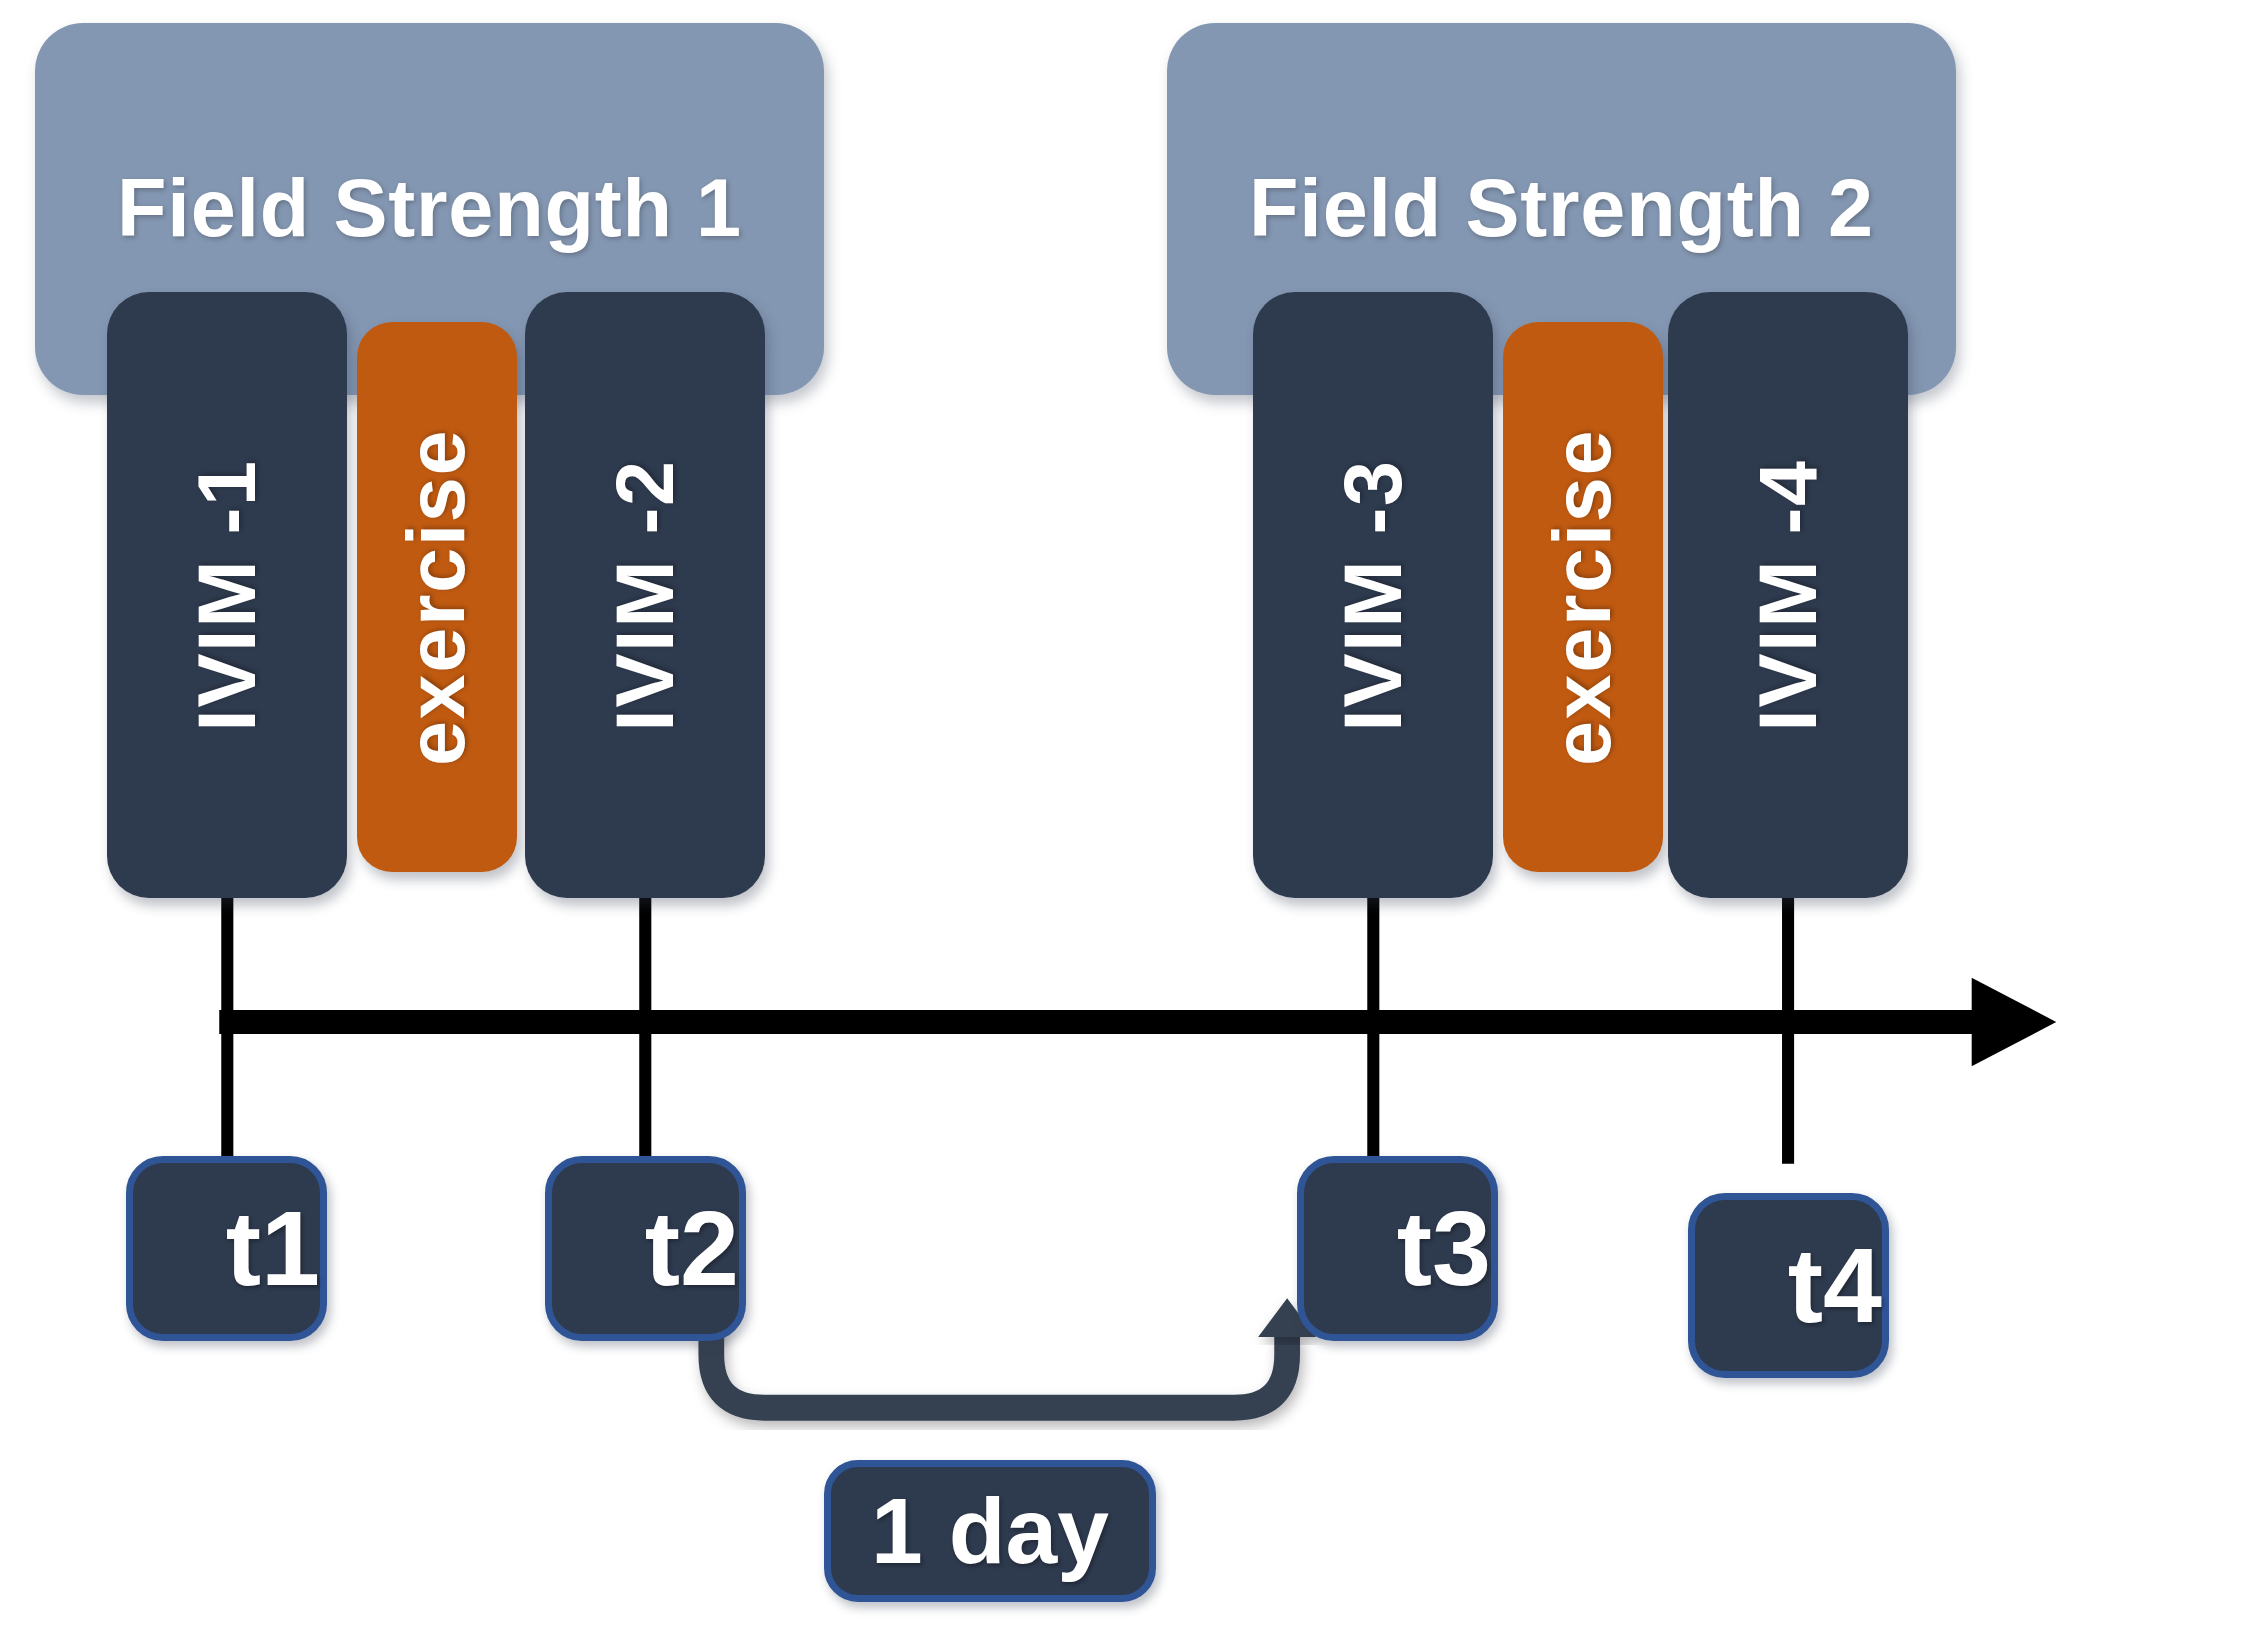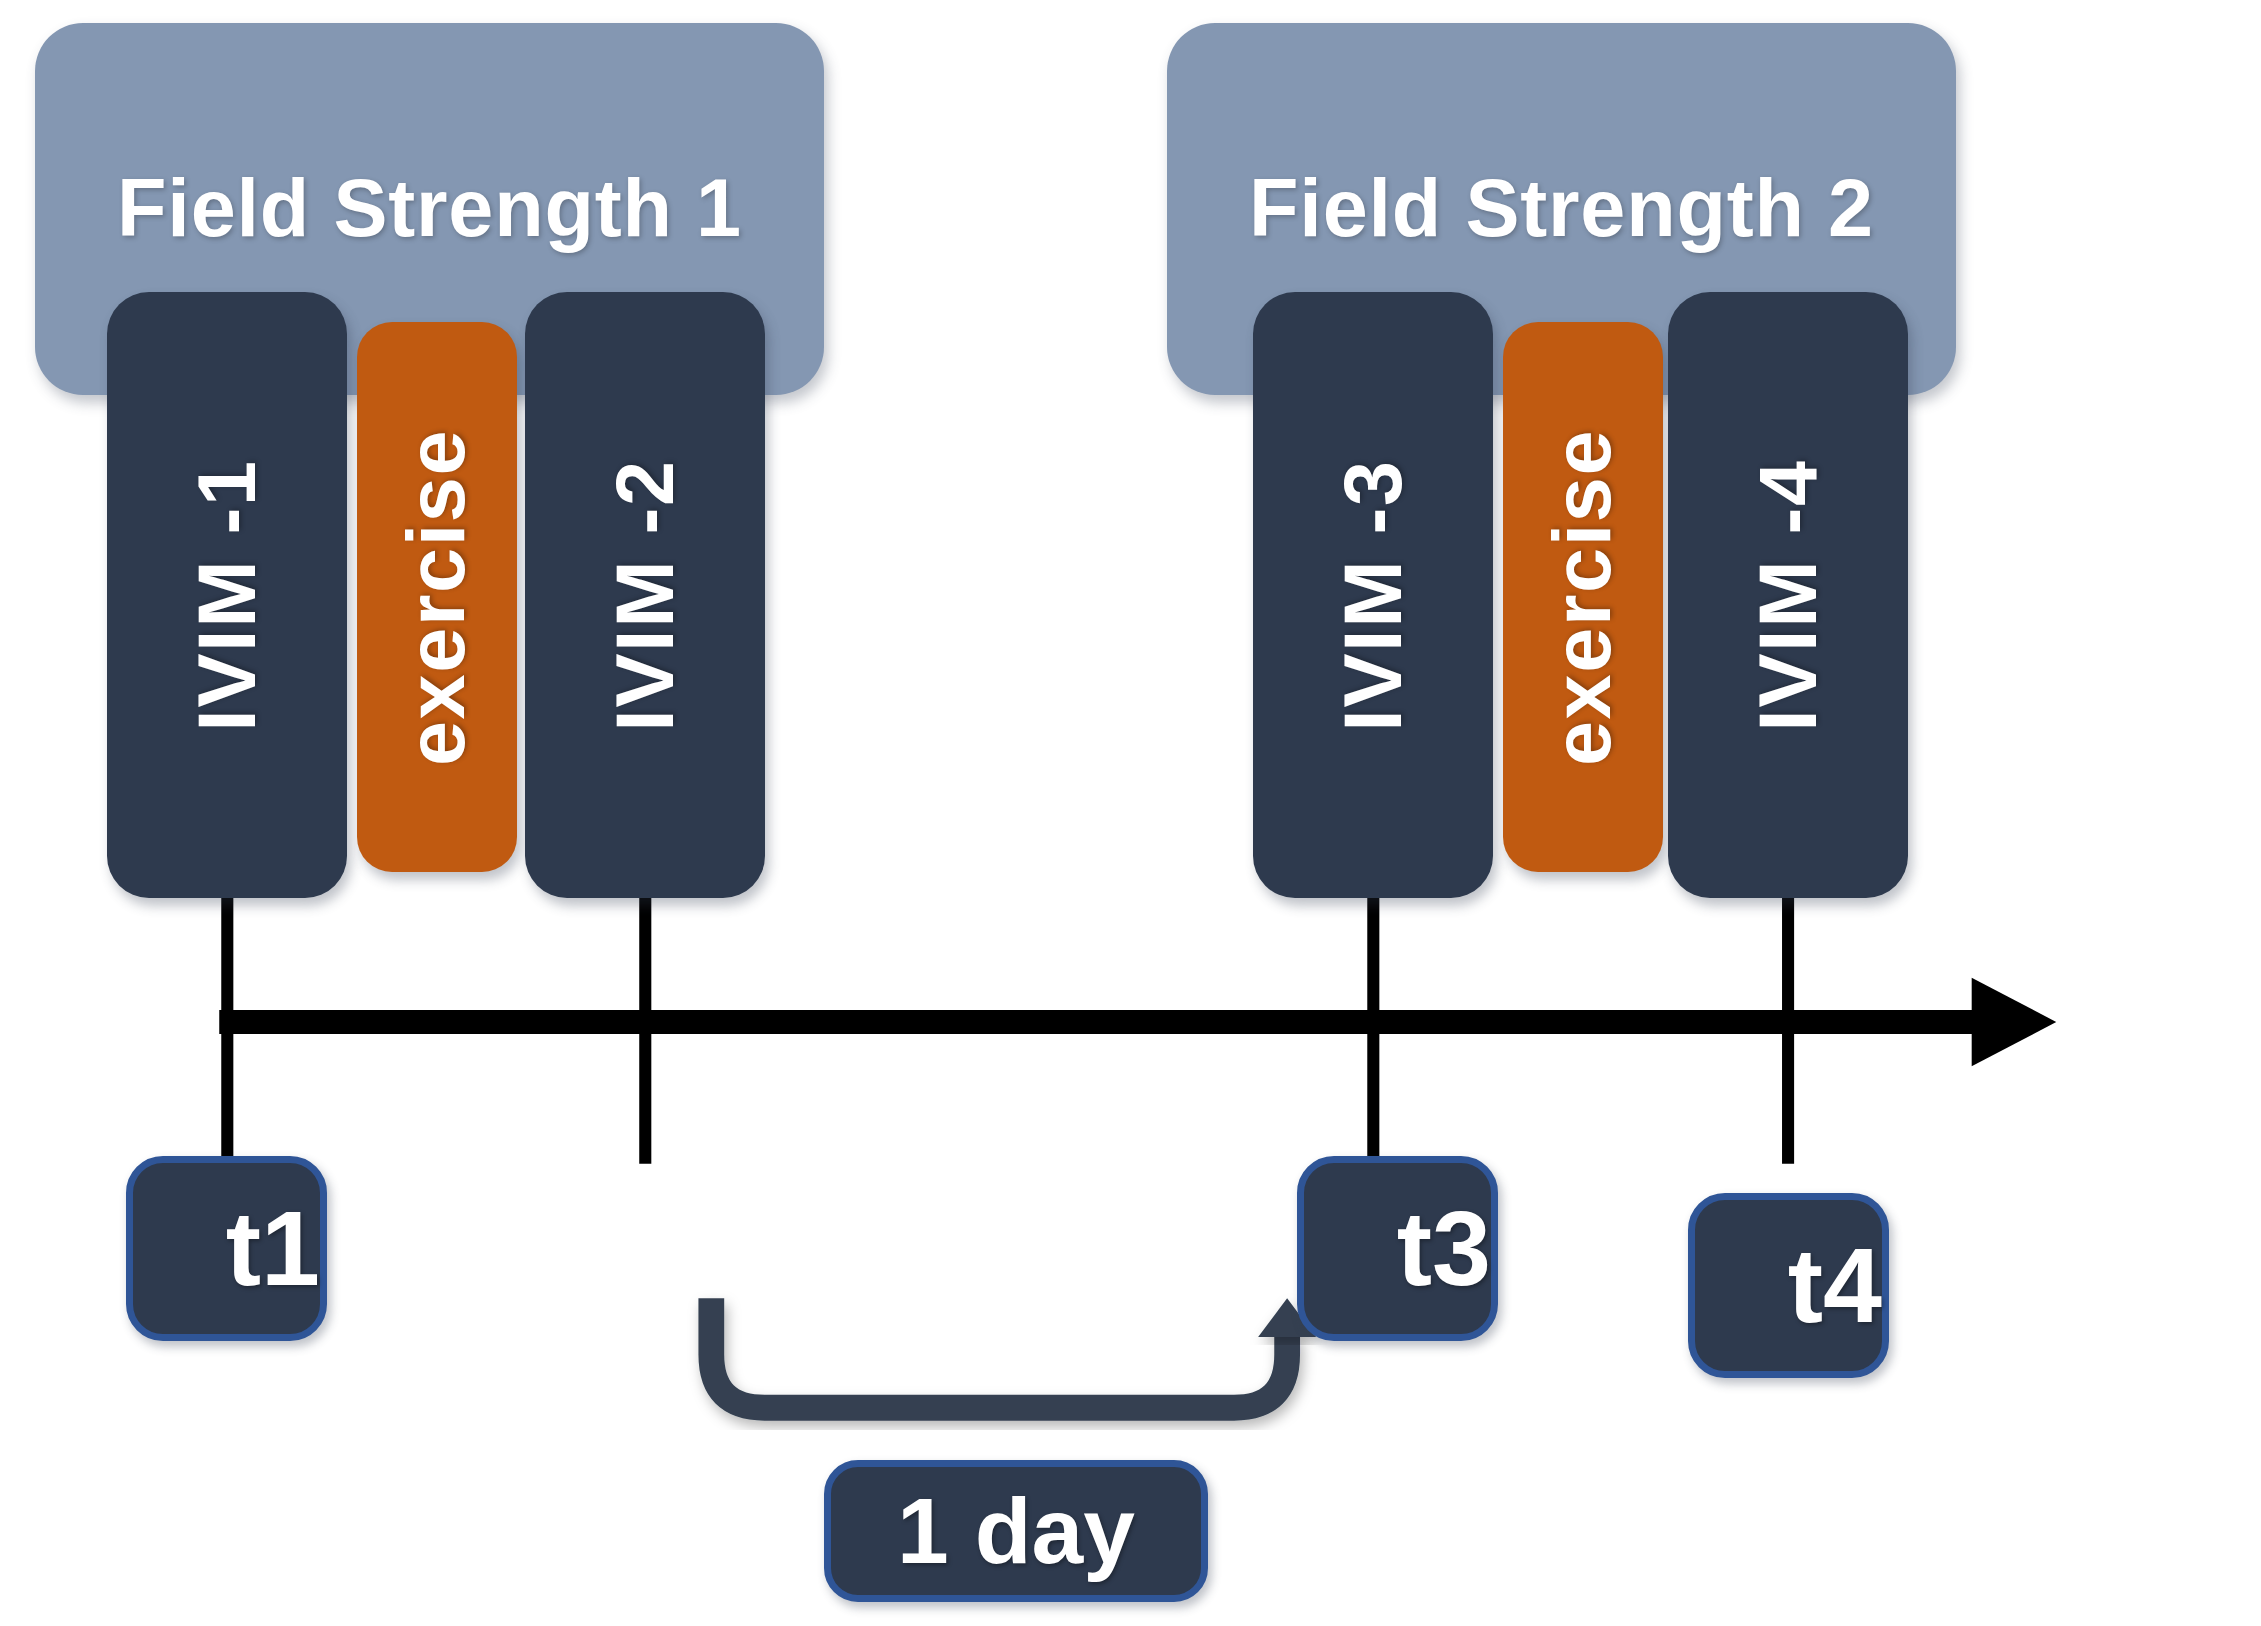--- a/index.html
+++ b/index.html
@@ -53,21 +53,21 @@
     display:flex;align-items:center;justify-content:flex-end;
     box-shadow:3.2px 5.6px 9.7px rgba(50,60,80,0.30);
   }
   #t1{left:126px;} #t2{left:545px;} #t3{left:1273px;margin-left:24px;} #t4{left:1688px;margin-top:37px;}
   .t-label{
     color:var(--text-white);font-size:106px;font-weight:700;
     text-shadow:1.6px 2.4px 4px rgba(0,0,0,0.35);
   }
   
   #day-box{
-    position:absolute;left:824px;top:1460px;width:384px;height:142px;border-radius:34px;
+    position:absolute;left:824px;top:1460px;width:332px;height:142px;border-radius:34px;
     background:var(--navy);border:7.3px solid var(--box-border-blue);box-sizing:border-box;
     z-index:4;display:flex;align-items:center;justify-content:center;
     box-shadow:3.2px 5.6px 9.7px rgba(50,60,80,0.30);
   }
   #day-label{
     color:var(--text-white);font-size:93px;font-weight:700;white-space:nowrap;
     text-shadow:1.6px 2.4px 4px rgba(0,0,0,0.35);
   }
 </style>
 </head>
@@ -117,20 +117,23 @@
     <span class="vlabel">exercise</span>
   </div>
   <div class="pill scan-box" id="ivim4">
     <span class="vlabel">IVIM -4</span>
   </div>
 
 
   <div class="t-box" id="t1">
     <span class="t-label">t1</span>
   </div>
+  <div class="t-box" id="t2">
+    <span class="t-label">t2</span>
+  </div>
   <div class="t-box" id="t3">
     <span class="t-label">t3</span>
   </div>
   <div class="t-box" id="t4">
     <span class="t-label">t4</span>
   </div>
 
   <div id="day-box">
     <span id="day-label">1 day</span>
   </div>

